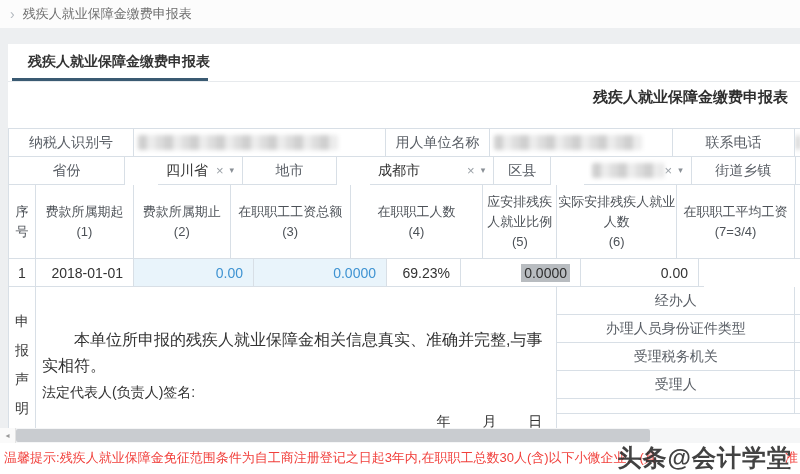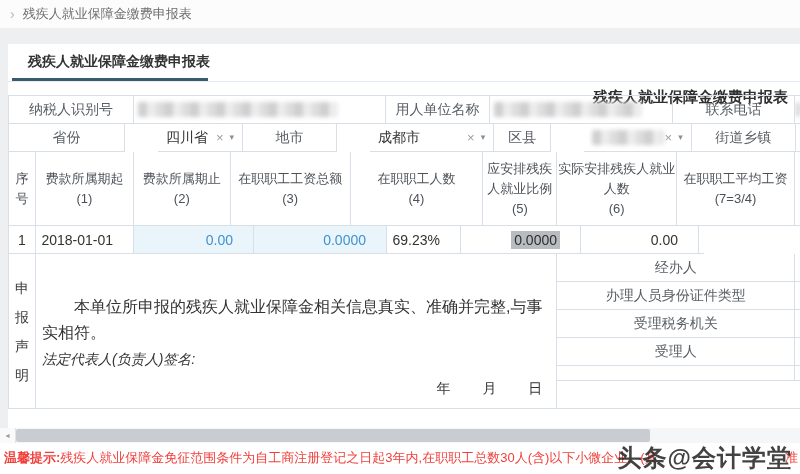--- a/index.html
+++ b/index.html
@@ -17,27 +17,27 @@
   
   .card { position:absolute; left:8px; top:44px; width:792px; height:384px; background:#ffffff; }
 
   .tabrow { position:absolute; top:0; left:0; width:792px; height:38px; border-bottom:1px solid #e7eaed; }
   .tab { position:absolute; left:20px; top:9px; font-size:14px; font-weight:bold; color:#333; }
   .tab-underline { position:absolute; left:4px; top:34px; width:196px; height:3px; background:#3a5a72; }
 
   .form-title { position:absolute; top:44px; right:12px; font-size:15px; font-weight:bold; color:#2f2f2f; }
 
   
-  .tbl { position:absolute; left:0; top:51px; width:792px; border-top:1px solid #d8dfe6; border-left:1px solid #d8dfe6; font-size:14px; color:#333; }
+  .tbl { position:absolute; left:0; top:84px; width:792px; border-top:1px solid #d8dfe6; border-left:1px solid #d8dfe6; font-size:14px; color:#333; }
   .tr { display:flex; }
   .td { border-right:1px solid #d8dfe6; border-bottom:1px solid #d8dfe6; display:flex; align-items:center; justify-content:center; overflow:hidden; }
   .td.stub { border-right:none; justify-content:flex-start; }
   .h28 { height:28px; }
   .label { color:#5a5f66; }
-  .val-right { justify-content:flex-end; padding-right:20px; }
+  .val-right { justify-content:flex-end; padding-right:10px; }
   .dd { justify-content:flex-start; padding:0 8px; color:#333;margin-left:33px; }
   .dd .spacer { margin-left:auto; }
   .dd-x { color:#9aa0a6; font-size:13px; margin-right:6px; line-height:1; }
   .dd-arrow { color:#8a9096; font-size:9px; line-height:1; }
 
   .blur-block { height:15px; border-radius:2px; filter:blur(2px);
     background:repeating-linear-gradient(90deg,#cfcfcf 0 9px,#ececec 9px 18px,#dddddd 18px 26px); }
 
   
   .thead .td { height:74px; flex-direction:column; justify-content:center; font-size:13px; color:#4c5157; line-height:1; }
@@ -45,37 +45,37 @@
   .thead .td span:empty { display:none; }
 
   .cell-blue { background:#e9f4fb; color:#3f93d2; }
   .sel-val { background:#b8bcc0; color:#2f2f2f; padding:1px 3px; }
 
   
   .decl-left { width:27px; height:155px; flex-direction:column; justify-content:flex-start; padding-top:20px; color:#3c3c3c; font-size:14px; }
   .decl-left span { display:block; line-height:29px; }
   .decl-mid { width:522px; height:155px; position:relative; display:block; padding:0 6px; }
   .decl-statement { margin-top:40px; text-indent:2em; font-size:16px; color:#333; line-height:1.6; }
-  .decl-sign { margin-top:6px; font-size:14px; color:#333;font-style:italic; }
+  .decl-sign { margin-top:6px; font-size:14px; color:#333; }
   .decl-date { position:absolute; right:14px; bottom:10px; font-size:14px; color:#333; }
   .decl-date span { margin-left:28px; }
   .decl-right { width:243px; height:155px; display:block; padding:0; border-right:none; justify-content:flex-start; align-items:stretch; }
   .hrow { height:28px; border-bottom:1px solid #d8dfe6; display:flex; align-items:stretch; }
   .hrow .inner { width:238px; border-right:1px solid #d8dfe6; display:flex; align-items:center; justify-content:center; color:#5a5f66; font-size:14px; }
   .hrow.empty { height:15px; border-bottom:1px solid #d8dfe6; }
 
   
   .hscroll { position:absolute; top:428px; left:0; width:800px; height:15px; background:#f5f6f7; }
   .hscroll .btn { position:absolute; left:0; top:0; width:16px; height:15px; background:#fafafa; border-right:1px solid #e3e3e3; color:#9a9a9a; font-size:8px; display:flex; align-items:center; justify-content:center; }
   .hscroll .thumb { position:absolute; left:16px; top:1px; width:634px; height:13px; background:#c9ccd0; border-radius:2px; }
 
   
   .bottombar { position:absolute; top:443px; left:0; width:800px; height:31px; background:#ffffff; }
   .tip { position:absolute; left:4px; top:6px; width:796px; white-space:nowrap; overflow:hidden; font-size:13px; color:#f1403c; }
-  .tip .tip-label { font-weight:bold; }
+  .tip .tip-label { font-weight:normal; }
   .tip-tail { position:absolute; right:2px; top:6px; font-size:13px; color:#f1403c; }
 
   .watermark { position:absolute; right:8px; top:442px; font-size:24px; font-weight:bold; color:#2e2e2e; opacity:0.9; letter-spacing:1px; z-index:5; }
 </style>
 </head>
 <body>
 
 <div class="page">
 
   <div class="crumbbar">

